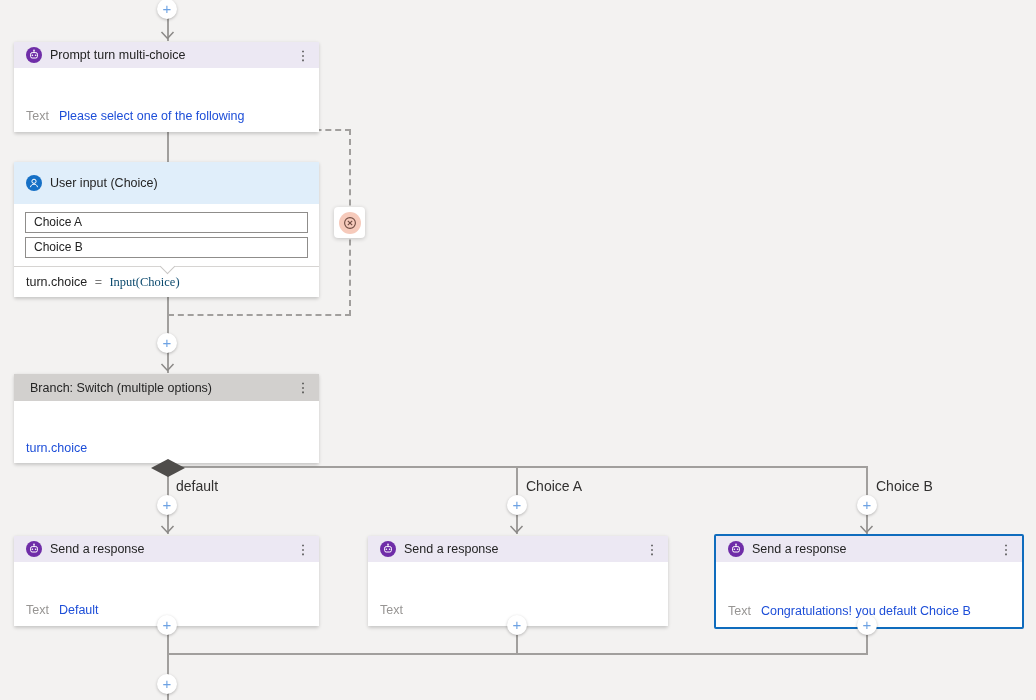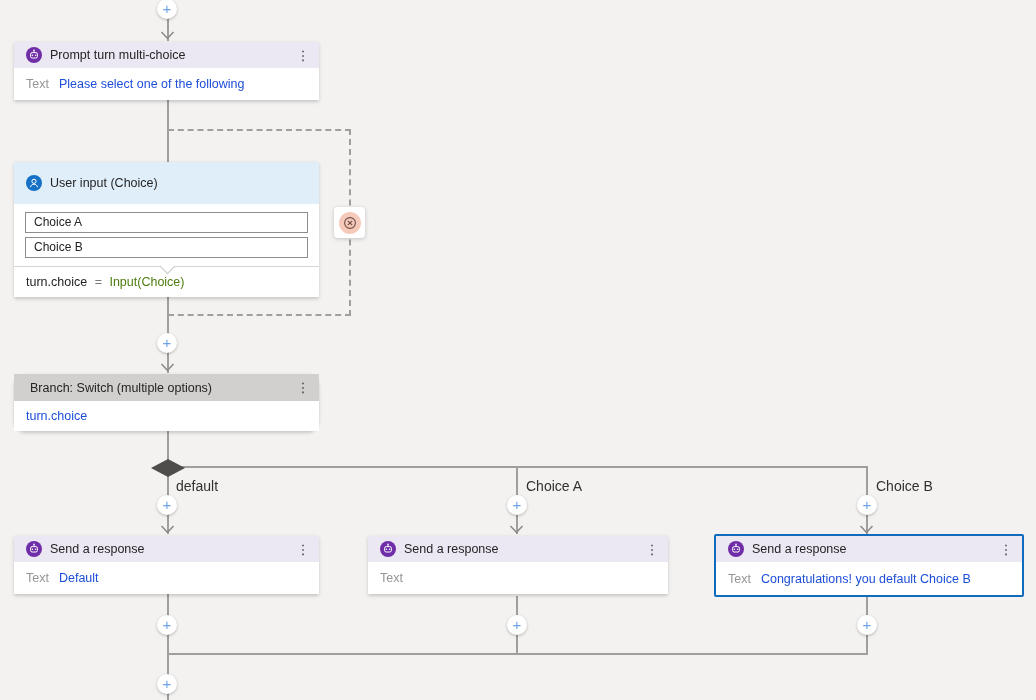--- a/index.html
+++ b/index.html
@@ -20,38 +20,38 @@
 
   
   .node{position:absolute;background:#ffffff;box-shadow:0 1.2px 3.6px rgba(0,0,0,.18);
         border-radius:2px;z-index:4;font-size:12.5px;color:#242424;}
   .node-header{display:flex;align-items:center;height:26px;padding:0 8px 0 12px;}
   .hdr-lavender{background:#ece8f3;}
   .hdr-blue{background:#e0eefa;}
   .hdr-gray{background:#d2d0ce;}
   .node-title{flex:1;margin-left:8px;white-space:nowrap;overflow:hidden;}
   .kebab{width:16px;text-align:center;color:#323130;font-size:13px;cursor:pointer;}
-  .node-body{display:flex;align-items:center;height:32px;padding:0 12px;background:#fff;}
+  .node-body{display:flex;align-items:center;height:32px;padding:0 12px;background:#fff;margin-top:32px;}
   .field-label{color:#979593;margin-right:10px;}
   .field-value{color:#1d4ed8;white-space:nowrap;}
 
   .icon16{width:16px;height:16px;flex:0 0 16px;}
 
   
   .choices{padding:8px 11px 8px 11px;background:#fff;}
   .choice-box{height:19px;line-height:19px;border:1px solid #8f8d8b;background:#fff;
               padding:0 8px;font-size:12px;color:#242424;}
   .choice-box + .choice-box{margin-top:4px;}
   .assign-row{position:relative;height:30px;line-height:30px;border-top:1px solid #d6d4d2;
               padding:0 12px;background:#fff;font-size:12.5px;white-space:nowrap;}
   .notch{position:absolute;left:148px;top:-6px;width:10px;height:10px;background:#fff;
          transform:rotate(45deg);border-right:1px solid #c8c6c4;border-bottom:1px solid #c8c6c4;}
   .assign-var{color:#242424;}
   .assign-op{color:#7a7a7a;margin:0 4px;}
-  .assign-val{color:#4d7c0f;}
+  .assign-val{color:#0c4a6e;font-family:Liberation Serif, serif;}
 
   
   .branch-label{position:absolute;font-size:14px;color:#323130;z-index:5;white-space:nowrap;}
 
   
   .loop-card{position:absolute;width:31px;height:31px;background:#fff;border-radius:4px;
              box-shadow:0 1px 4px rgba(0,0,0,.2);z-index:6;display:flex;align-items:center;
              justify-content:center;cursor:pointer;}
   .loop-circle{width:22px;height:22px;border-radius:50%;background:#f6cabb;display:flex;
                align-items:center;justify-content:center;}
@@ -155,21 +155,21 @@
       <div class="choice-box">Choice B</div>
     </div>
     <div class="assign-row">
       <span class="notch"></span>
       <span class="assign-var">turn.choice</span>
       <span class="assign-op">=</span>
       <span class="assign-val">Input(Choice)</span>
     </div>
   </div>
 
-  <div class="node" style="left:14px;top:374px;width:305px;border-radius:12px;">
+  <div class="node" style="left:14px;top:374px;width:305px;">
     <div class="node-header hdr-gray" style="height:27px;">
       <span class="node-title" style="margin-left:4px;">Branch: Switch (multiple options)</span>
       <span class="kebab">⋮</span>
     </div>
     <div class="node-body" style="height:30px;">
       <span class="field-value">turn.choice</span>
     </div>
   </div>
 
   <div class="branch-label" style="left:176px;top:478px;">default</div>

